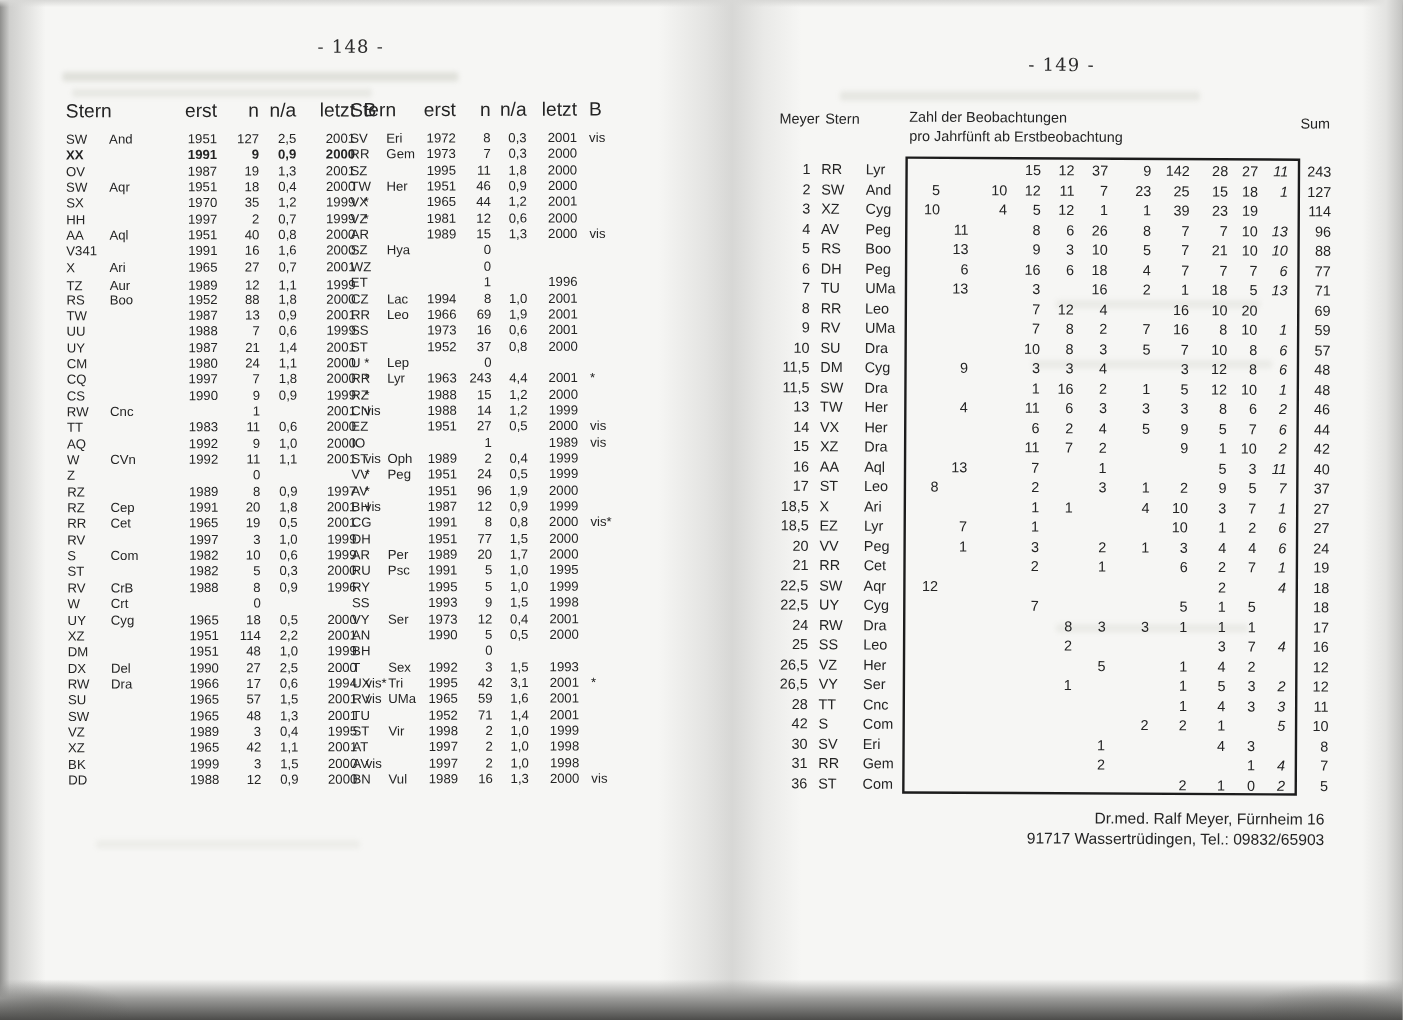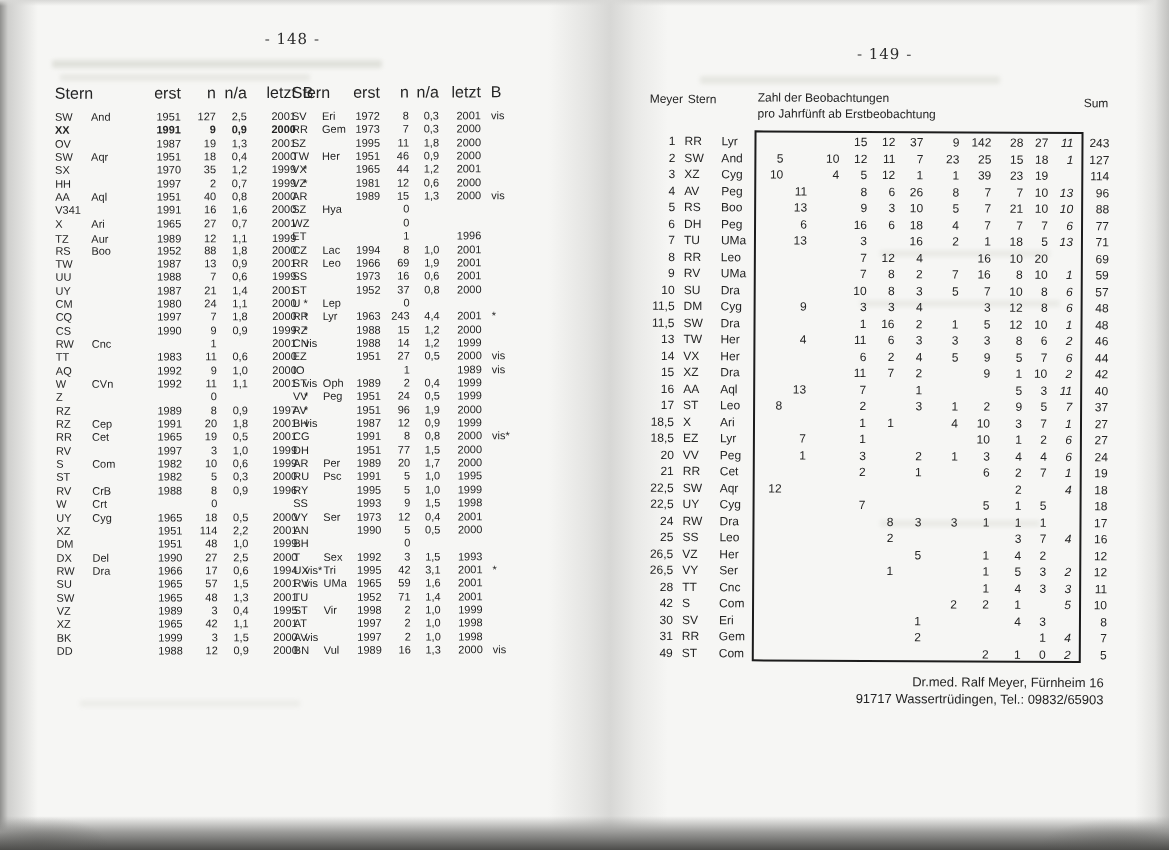--- a/index.html
+++ b/index.html
@@ -1121,21 +1121,21 @@
         <div class="rrow">
           <span class="rk">31</span>
           <span class="s1">RR</span>
           <span class="s2">Gem</span>
           <span class="n6">2</span>
           <span class="n10">1</span>
           <span class="n11 ital">4</span>
           <span class="sum">7</span>
         </div>
         <div class="rrow">
-          <span class="rk">49</span>
+          <span class="rk">36</span>
           <span class="s1">ST</span>
           <span class="s2">Com</span>
           <span class="n8">2</span>
           <span class="n9">1</span>
           <span class="n10">0</span>
           <span class="n11 ital">2</span>
           <span class="sum">5</span>
         </div>
       </div>
 

